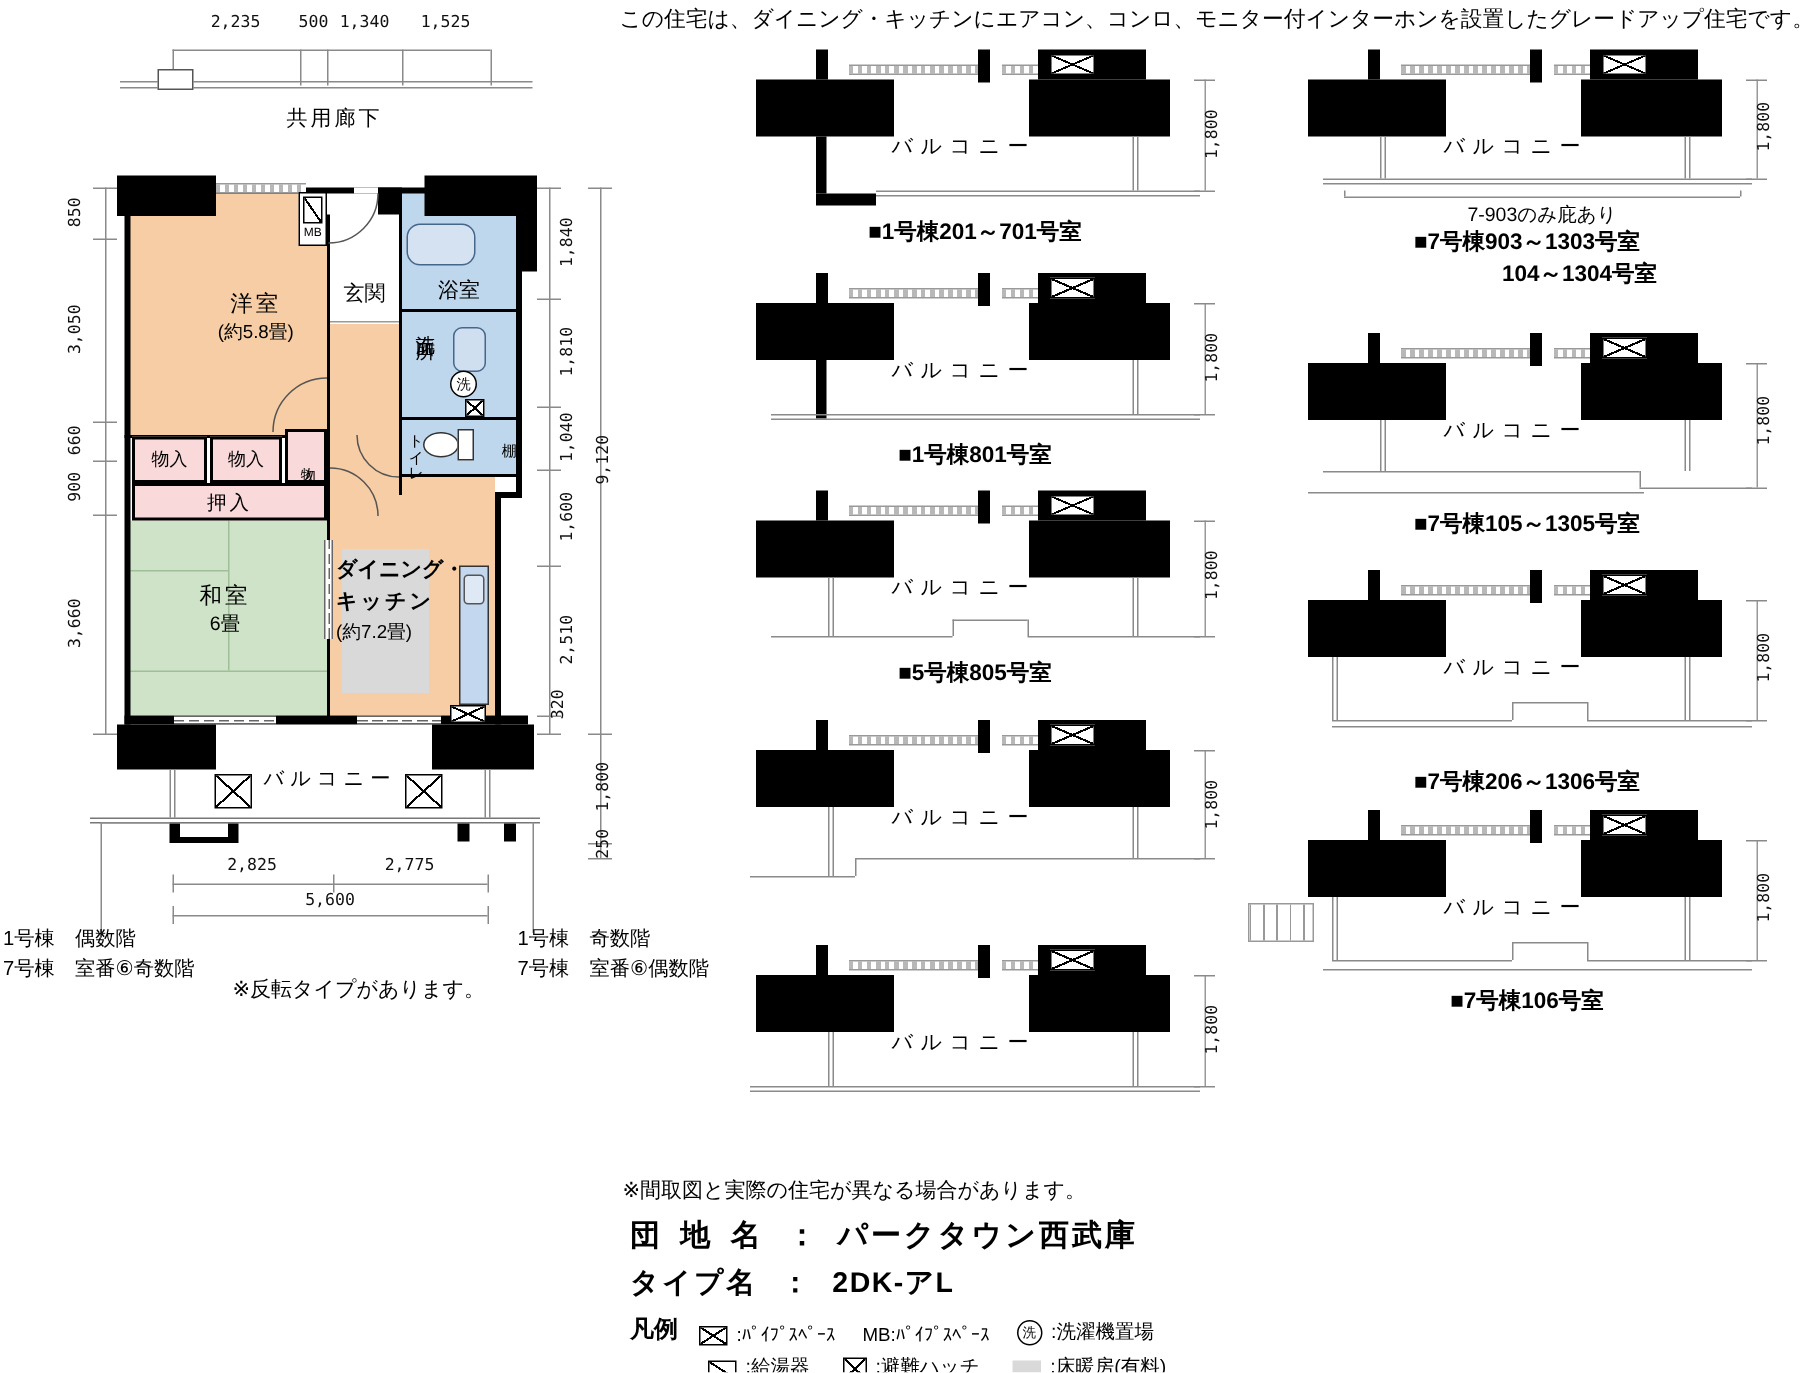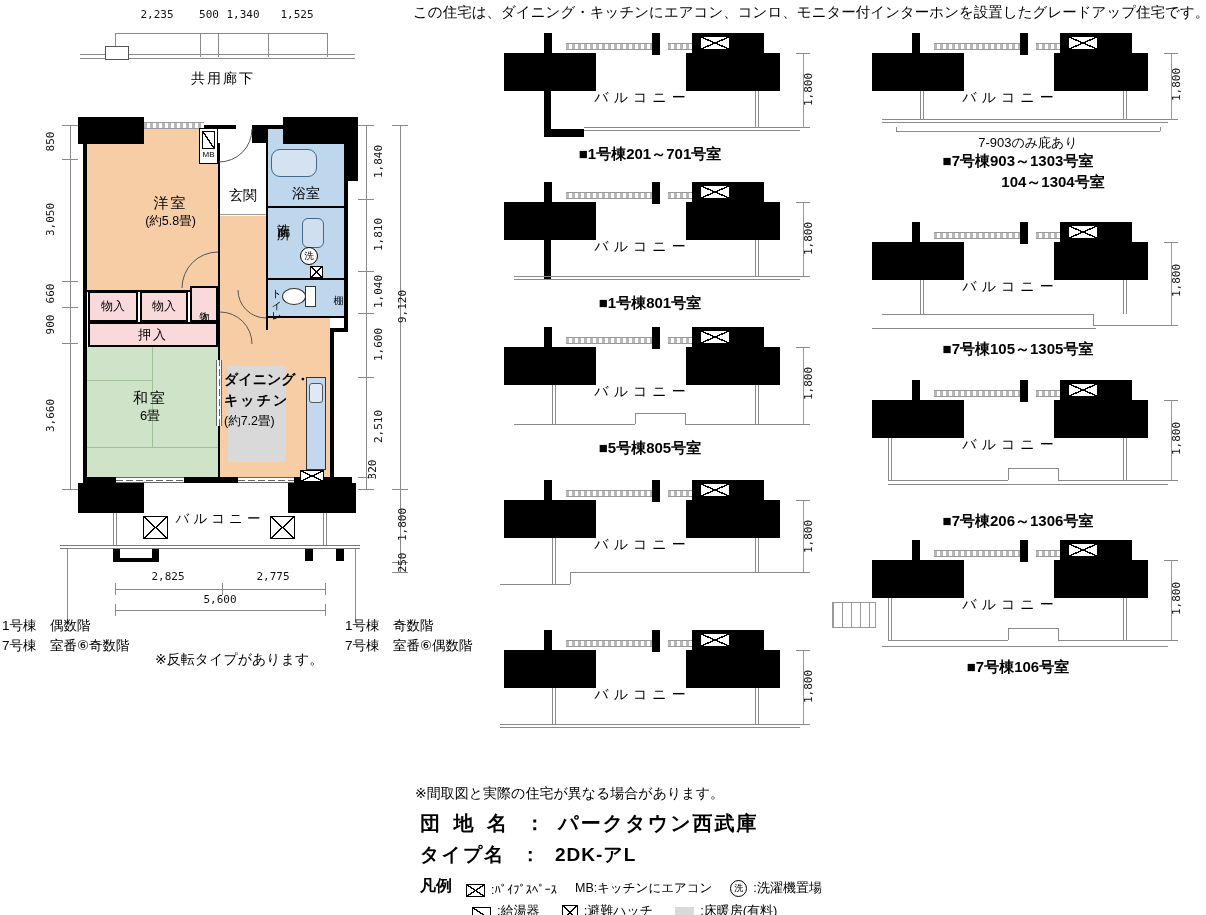--- a/index.html
+++ b/index.html
@@ -467,21 +467,21 @@
     <span style="margin:0 10px">：</span>
     <span style="letter-spacing:1px">2DK-アL</span>
   </div>
 
   <div class="jl" style="left:420px;top:876px">
     <div class="legrow">
       <span style="font-size:16px;font-weight:bold;margin-right:8px">凡例</span>
       <span class="legicon xbox" style="position:relative;width:19px;height:13px"></span>
       <span style="font-size:12.5px">:ﾊﾟｲﾌﾟｽﾍﾟｰｽ</span>
       <span style="width:6px"></span>
-      <span style="font-size:12.5px">MB:キッチンにエアコン</span>
+      <span style="font-size:12.5px">MB:ﾊﾟｲﾌﾟｽﾍﾟｰｽ</span>
       <span style="width:6px"></span>
       <span class="legicon" style="width:17px;height:17px;border:1px solid #000;border-radius:50%;box-sizing:border-box;display:inline-flex;align-items:center;justify-content:center">
         <span style="font-size:9px">洗</span>
         </span>
       <span style="font-size:13px">:洗濯機置場</span>
     </div>
     <div class="legrow" style="margin-top:5px;margin-left:52px">
       <span class="legicon dbox" style="position:relative;width:19px;height:13px"></span>
       <span style="font-size:13px">:給湯器</span>
       <span style="width:10px"></span>

